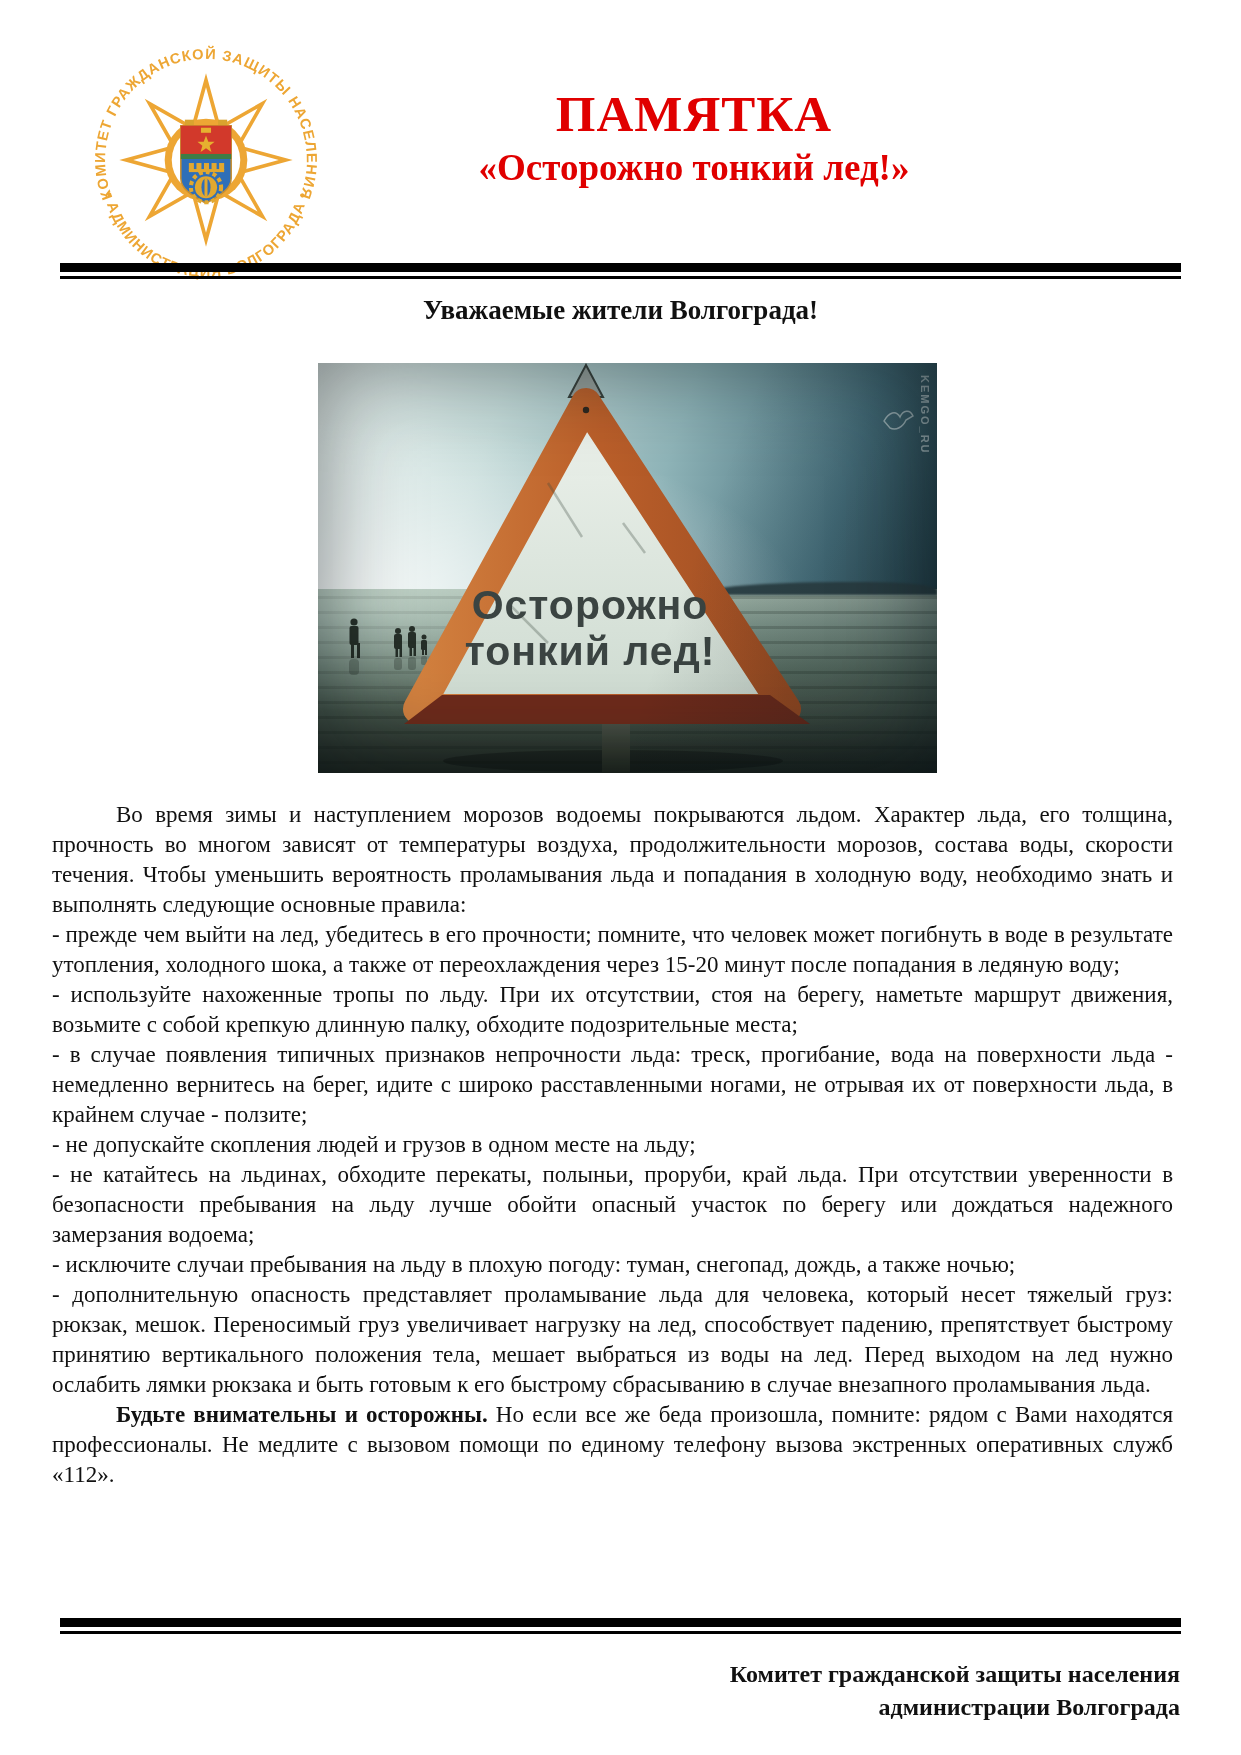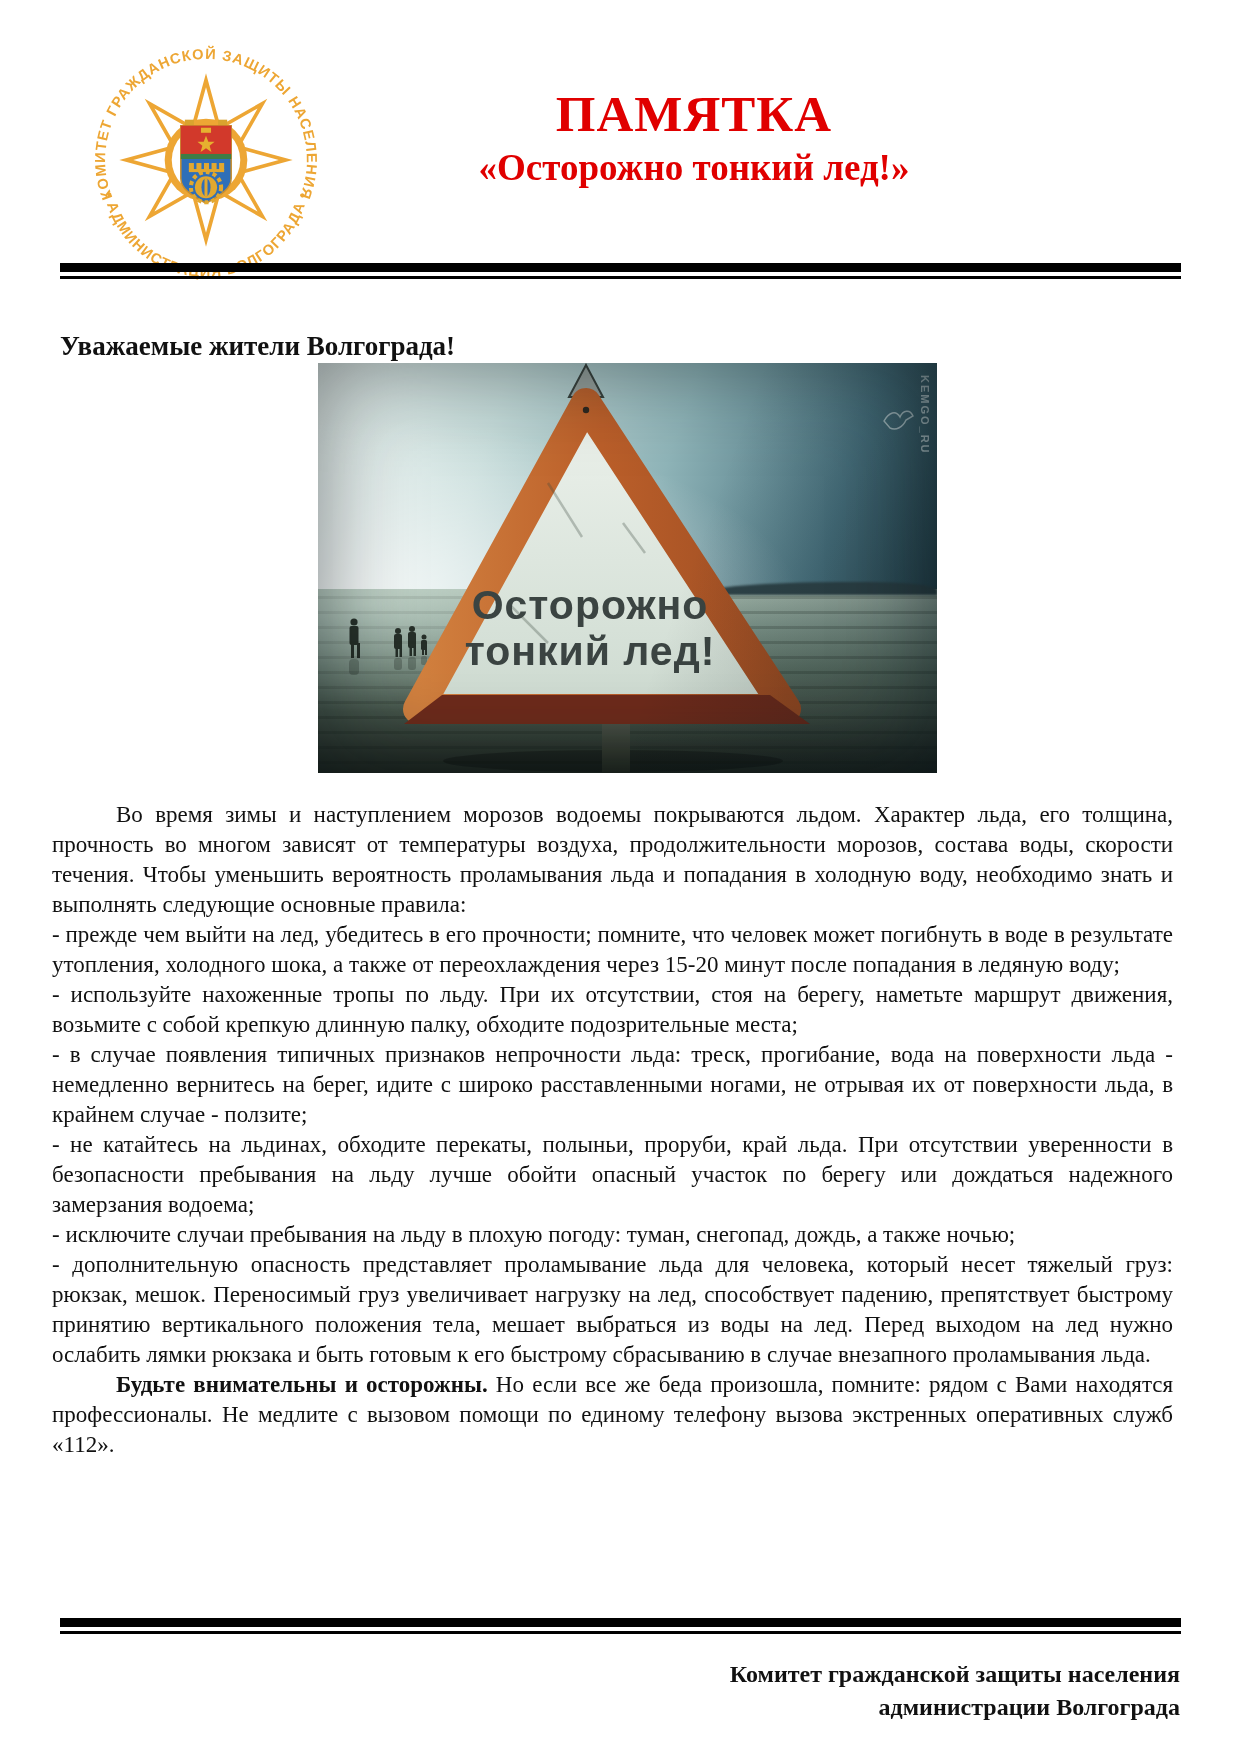--- a/index.html
+++ b/index.html
@@ -18,21 +18,21 @@
   .title-line2 { font-size:37px; }
   
   .rule { position:absolute; left:60px; width:1121px; }
   .rule .thick { height:9px; background:#000; }
   .rule .thin  { height:3px; background:#000; margin-top:4px; }
   .rule1 { top:263px; }
   .rule2 { top:1618px; }
   
   .greeting {
     position:absolute; left:60px; top:295px; width:1121px;
-    text-align:left; font-weight:bold; font-size:27px;margin-top:36px;
+    text-align:center; font-weight:bold; font-size:27px;
   }
   
   .photo {
     position:absolute; left:318px; top:363px; width:619px; height:410px;
     overflow:hidden; background:#9db9b8;
   }
   .photo .sky {
     position:absolute; left:0; top:0; right:0; height:56%;
     background:
       radial-gradient(ellipse at 0% 105%, rgba(255,255,255,.85), rgba(255,255,255,0) 55%),
@@ -196,20 +196,21 @@
     </svg>
     <span class="watermark">KEMGO_RU</span>
     <div class="vignette"></div>
   </div>
 
   <div class="body-text">
     <p class="para indent">Во время зимы и наступлением морозов водоемы покрываются льдом. Характер льда, его толщина, прочность во многом зависят от температуры воздуха, продолжительности морозов, состава воды, скорости течения. Чтобы уменьшить вероятность проламывания льда и попадания в холодную воду, необходимо знать и выполнять следующие основные правила:</p>
     <p class="para">- прежде чем выйти на лед, убедитесь в его прочности; помните, что человек может погибнуть в воде в результате утопления, холодного шока, а также от переохлаждения через 15-20 минут после попадания в ледяную воду;</p>
     <p class="para">- используйте нахоженные тропы по льду. При их отсутствии, стоя на берегу, наметьте маршрут движения, возьмите с собой крепкую длинную палку, обходите подозрительные места;</p>
     <p class="para">- в случае появления типичных признаков непрочности льда: треск, прогибание, вода на поверхности льда - немедленно вернитесь на берег, идите с широко расставленными ногами, не отрывая их от поверхности льда, в крайнем случае - ползите;</p>
+    <p class="para">- не допускайте скопления людей и грузов в одном месте на льду;</p>
     <p class="para">- не катайтесь на льдинах, обходите перекаты, полыньи, проруби, край льда. При отсутствии уверенности в безопасности пребывания на льду лучше обойти опасный участок по берегу или дождаться надежного замерзания водоема;</p>
     <p class="para">- исключите случаи пребывания на льду в плохую погоду: туман, снегопад, дождь, а также ночью;</p>
     <p class="para">- дополнительную опасность представляет проламывание льда для человека, который несет тяжелый груз: рюкзак, мешок. Переносимый груз увеличивает нагрузку на лед, способствует падению, препятствует быстрому принятию вертикального положения тела, мешает выбраться из воды на лед. Перед выходом на лед нужно ослабить лямки рюкзака и быть готовым к его быстрому сбрасыванию в случае внезапного проламывания льда.</p>
     <p class="para indent"><b>Будьте внимательны и осторожны.</b><span> Но если все же беда произошла, помните: рядом с Вами находятся профессионалы. Не медлите с вызовом помощи по единому телефону вызова экстренных оперативных служб «112».</span></p>
   </div>
 
   <div class="rule rule2">
     <div class="thick"></div>
       <div class="thin"></div>
   </div>

